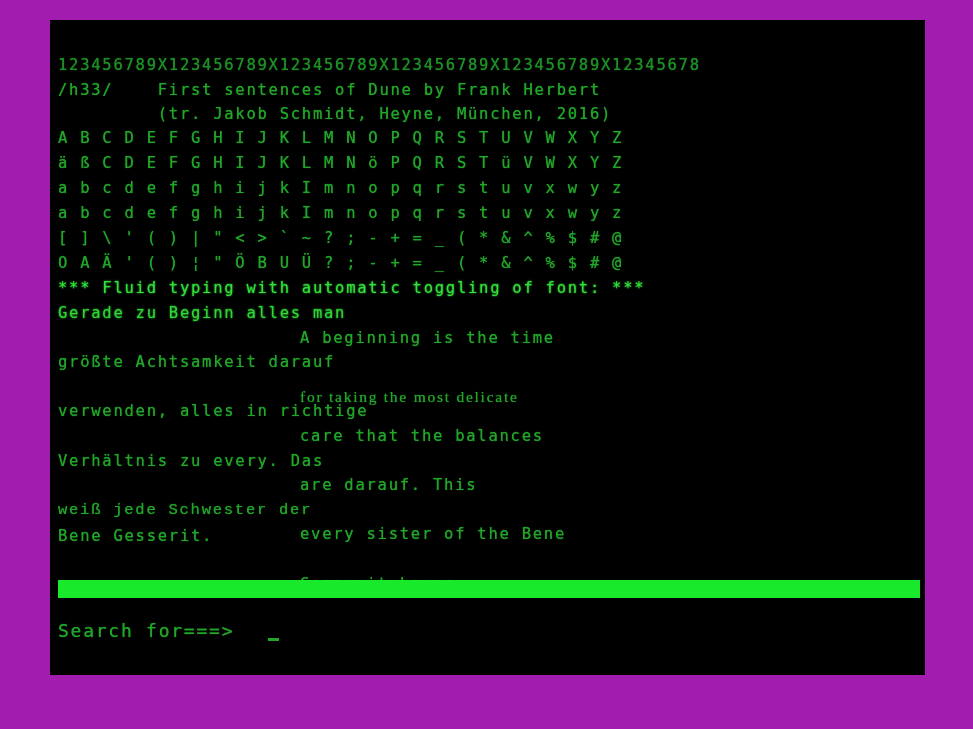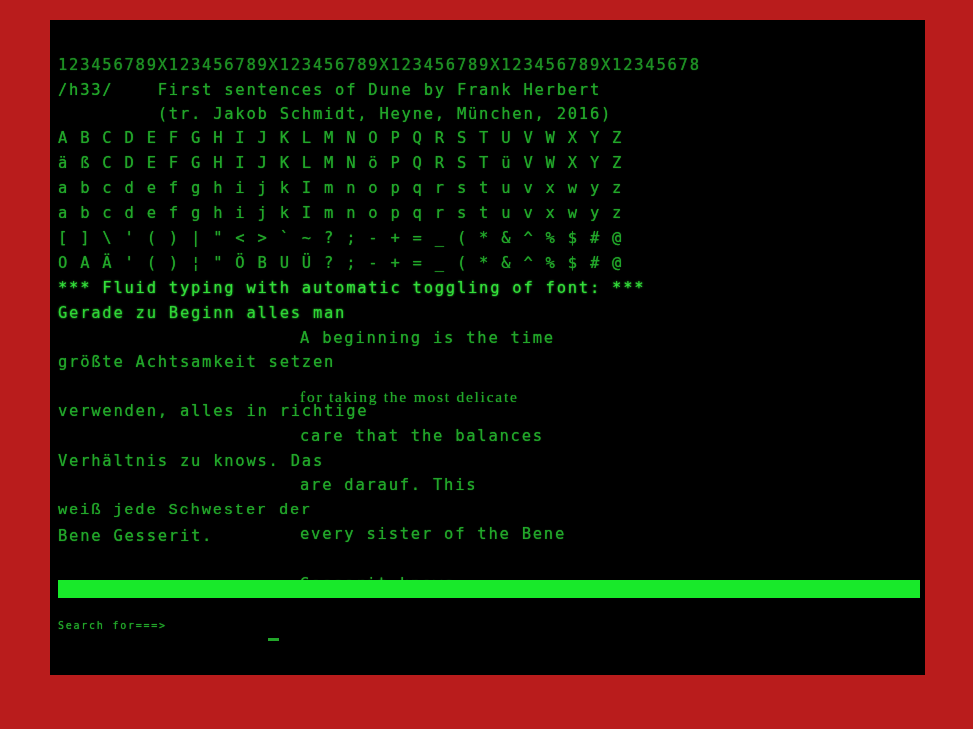--- a/index.html
+++ b/index.html
@@ -12,21 +12,21 @@
     height: 729px;
     background: #6b5c4e;
     font-family: "DejaVu Sans Mono", monospace;
     overflow: hidden;
   }
 
   #desktop {
     position: relative;
     width: 973px;
     height: 729px;
-    background: #b91c1c;
+    background: #a21caf;
   }
 
   
   #terminal {
     position: absolute;
     left: 50px;
     top: 20px;
     width: 875px;
     height: 655px;
     background: #000000;
@@ -77,21 +77,21 @@
     width: 862px;
     height: 26px;
   }
 
   #prompt-label {
     position: absolute;
     left: 0px;
     top: 0px;
     white-space: pre;
     font-family: "DejaVu Sans Mono", monospace;
-    font-size: 10px;
+    font-size: 18px;
     letter-spacing: 1.75px;
     color: #22a62a;
     text-shadow: 0 0 1px #22a62a;
   }
 
   #prompt-input {
     position: absolute;
     left: 205px;
     top: 0px;
     width: 600px;
@@ -135,25 +135,25 @@
       <div class="line mid" style="top:156px;">a b c d e f g h i j k I m n o p q r s t u v x w y z</div>
       <div class="line mid" style="top:181px;">a b c d e f g h i j k I m n o p q r s t u v x w y z</div>
       <div class="line mid" style="top:206px;">[ ] \ ' ( ) | " &lt; &gt; ` ~ ? ; - + = _ ( * &amp; ^ % $ # @</div>
       <div class="line mid" style="top:231px;">O A Ä ' ( ) ¦ " Ö B U Ü ? ; - + = _ ( * &amp; ^ % $ # @</div>
 
       <div class="line vivid" style="top:256px;">*** Fluid typing with automatic toggling of font: ***</div>
 
       <div id="body-lines">
           <div class="line bright" style="top: 281px; left: 8px;">Gerade zu Beginn alles man</div>
           <div class="line mid" style="top: 305.6px; left: 250px;">A beginning is the time</div>
-          <div class="line mid" style="top: 330.2px; left: 8px;">größte Achtsamkeit setzen</div>
+          <div class="line mid" style="top: 330.2px; left: 8px;">größte Achtsamkeit darauf</div>
           <div class="line mid" style="top: 365px; left: 250px; font-family: Liberation Serif, serif;">for taking the most delicate</div>
           <div class="line mid" style="top: 379.4px; left: 8px;">verwenden, alles in richtige</div>
           <div class="line mid" style="top: 404px; left: 250px;">care that the balances</div>
-          <div class="line mid" style="top: 428.6px; left: 8px;">Verhältnis zu knows. Das</div>
+          <div class="line mid" style="top: 428.6px; left: 8px;">Verhältnis zu every. Das</div>
           <div class="line mid" style="top: 453.2px; left: 250px;">are darauf. This</div>
           <div class="line mid" style="top: 477.8px; left: 8px; font-family: Liberation Mono, monospace;">weiß jede Schwester der</div>
           <div class="line mid" style="top: 502.4px; left: 250px;">every sister of the Bene</div>
           <div class="line mid" style="top: 504px; left: 8px;">Bene Gesserit.</div>
           <div class="line mid" style="top: 551.6px; left: 250px;">Gesserit knows.</div>
         </div>
 
     </div>
 
     <div id="status-bar"></div>

